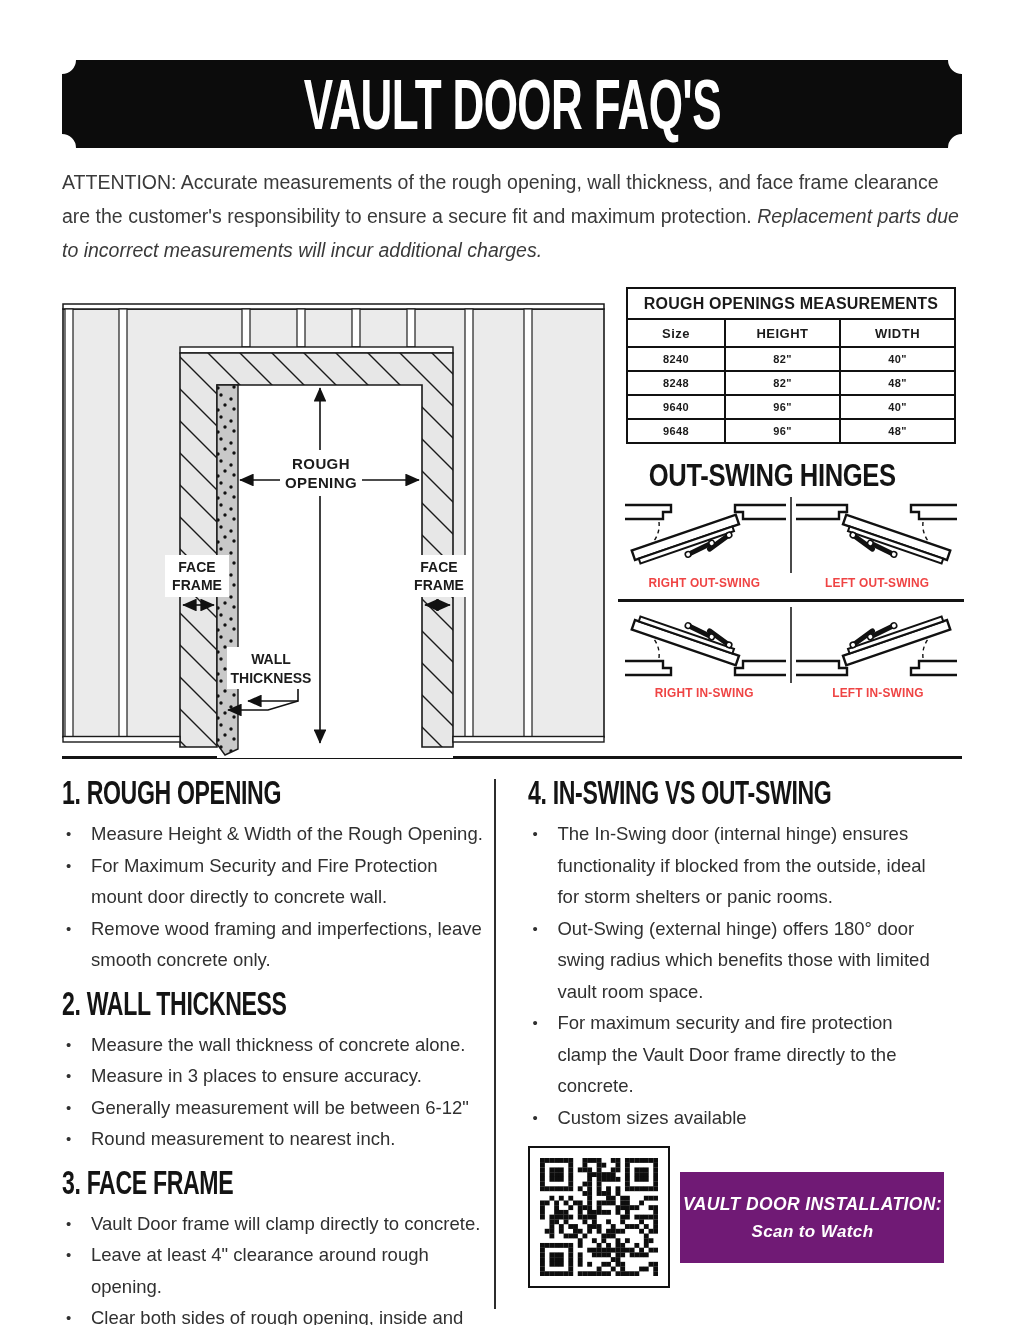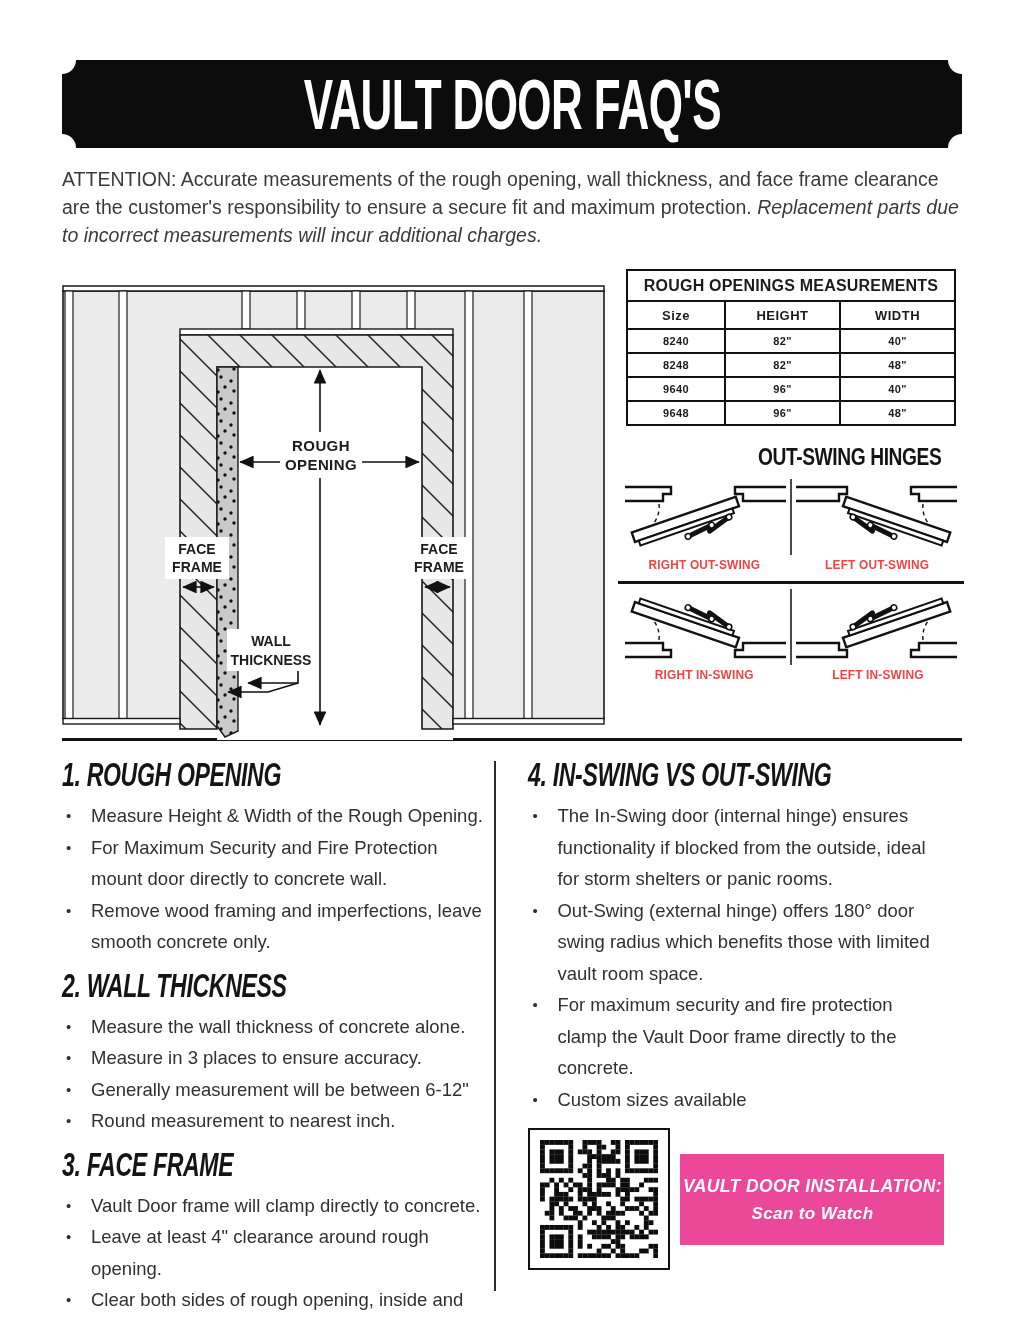--- a/index.html
+++ b/index.html
@@ -16,76 +16,76 @@
     position:absolute; inset:0; display:flex; align-items:center; justify-content:center;
     color:#fff;
   }
   .banner-title-wrap span {
     display:inline-block; transform:scaleX(0.62); transform-origin:center;
     font-weight:700; font-size:71px; letter-spacing:-1px; white-space:nowrap;
   }
 
   
   .attention {
-    margin:17px 62px 0; width:905px; font-size:19.5px; line-height:28px; color:#3a3a3a;
+    margin:17px 62px 0; width:905px; font-size:19.5px; line-height:34px; color:#3a3a3a;
   }
   .attention .it { font-style:italic; }
 
   
   .top { position:relative; margin:20px 62px 0; height:458px; }
   .wall-wrap { position:absolute; left:0; top:16px; }
   .right-panel { position:absolute; left:556px; top:0; width:346px; }
 
   table.measure {
     border-collapse:collapse; width:330px; margin:0 auto; table-layout:fixed;
   }
   table.measure td, table.measure th { border:2px solid #111; text-align:center; color:#1b1b1b; padding:0; }
   table.measure .t-title { font-size:16px; font-weight:700; height:31px; letter-spacing:.2px; }
   table.measure th { font-size:13px; height:28px; letter-spacing:.5px; }
   table.measure td.val { font-size:11px; font-weight:700; height:24px; letter-spacing:.4px; }
   table.measure col.c1 { width:98px; }
 
-  .hinge-title { text-align:right; font-weight:700; font-size:24px; line-height:34px; margin-top:14px; white-space:nowrap; color:#141414;}
+  .hinge-title { text-align:left; font-weight:700; font-size:32px; line-height:34px; margin-top:14px; white-space:nowrap; color:#141414;}
   .hinge-title span { display:inline-block; transform:scaleX(0.8); letter-spacing:-0.5px;}
   .hinge-row { display:flex; align-items:center; justify-content:center; margin-top:4px; }
   .hinge-vdiv { width:2px; height:76px; background:#4a4a4a; margin:0 2px; }
   .hinge-labels { display:flex; margin-top:1px; }
   .hinge-labels span { flex:1; text-align:center; font-size:13.5px; font-weight:700; color:#ef4444; }
   .hinge-labels span i { font-style:normal; display:inline-block; transform:scaleX(.88); letter-spacing:.2px;}
   .hinge-rule { border:none; border-top:3px solid #141414; margin:9px 0 0; }
 
   
   .columns { margin:11px 62px 0; border-top:3px solid #141414; padding-top:16px; display:flex; }
   .col-left { width:452px; }
   .col-divider { width:2.5px; background:#2c2c2c; align-self:stretch; margin:4px 0 58px; }
   .col-right { flex:1; padding-left:32px; }
 
   h2.sec {
     margin:10px 0 7px; font-size:33px; line-height:36px; font-weight:700;
-    white-space:nowrap; color:#141414;font-style:italic;
+    white-space:nowrap; color:#141414;
   }
   h2.sec span { display:inline-block; transform:scaleX(0.70); transform-origin:left center; letter-spacing:-0.5px; }
   .col-left h2.sec:first-child, .col-right h2.sec:first-child { margin-top:0; }
 
   ul.bullets { list-style:none; margin:0 0 2px; padding:0; }
   ul.bullets li {
     position:relative; padding-left:29px; font-size:18.5px; line-height:31.5px;
     color:#303030; white-space:pre-line;
   }
   ul.bullets li::before { content:"•"; position:absolute; left:4px; top:0; font-size:15px; color:#303030; }
   ul.bullets li.it { }
 
   
   .qr-row { position:relative; height:146px; margin-top:13px; }
   .qr-box {
     position:absolute; left:0; top:0; width:142px; height:142px;
     border:2.5px solid #111; background:#fff; display:flex; align-items:center; justify-content:center;
   }
   .install-banner {
-    position:absolute; left:152px; top:26px; width:264px; height:91px; background:#ec4899;
+    position:absolute; left:152px; top:26px; width:264px; height:91px; background:#701a75;
     color:#fff; display:flex; flex-direction:column; align-items:center; justify-content:center;
     font-style:italic; font-weight:700; letter-spacing:.4px;
   }
   .install-banner .l1 { font-size:17.5px; }
   .install-banner .l2 { font-size:17px; margin-top:7px; }
 
   
   svg text { font-family:"Liberation Sans", sans-serif; font-weight:700; fill:#1b1b1b; }
 </style>
 </head>

